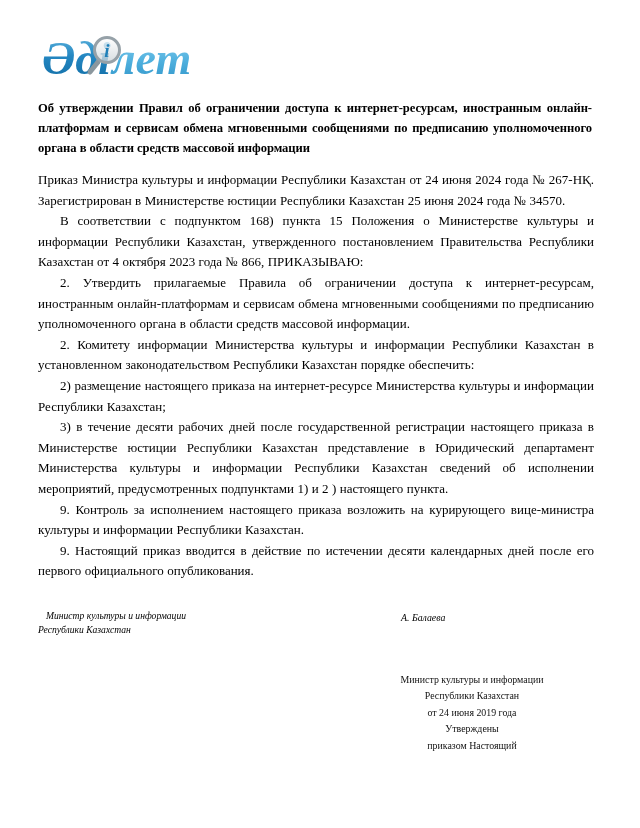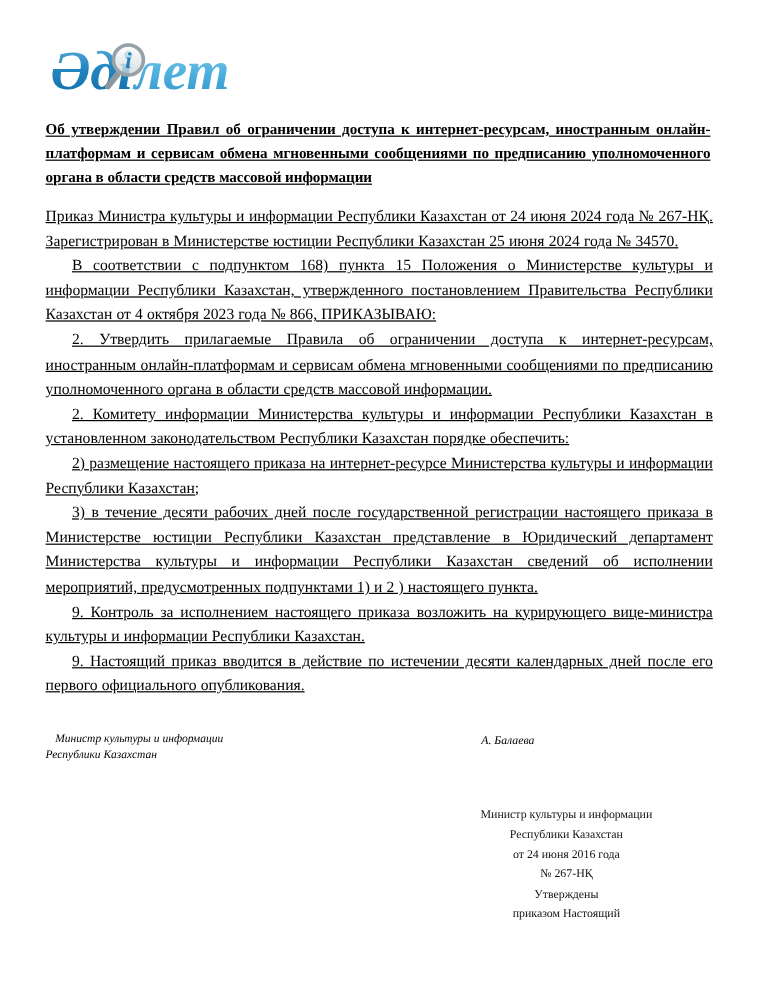--- a/index.html
+++ b/index.html
@@ -16,21 +16,20 @@
     color: #000000;
     -webkit-font-smoothing: antialiased;
   }
   .page {
     position: relative;
     width: 640px;
     height: 828px;
     background: #ffffff;
     box-sizing: border-box;
     padding: 26px 40px 0 38px;
-    text-decoration: underline;
   }
 
   
   .logo-wrap {
     height: 56px;
     margin: 6px 0 10px 2px;
     display: block;
   }
   .logo-svg { display: block; }
 
@@ -157,19 +156,18 @@
     <div class="sig-left">
       <span>Министр культуры и информации</span>
       <span class="line2">Республики Казахстан</span>
     </div>
     <div class="sig-name">А. Балаева</div>
   </div>
 
   <div class="approval">
     <div>Министр культуры и информации</div>
     <div>Республики Казахстан</div>
-    <div>от 24 июня 2016 года</div>
-    <div>№ 267-НҚ</div>
+    <div>от 24 июня 2019 года</div>
     <div>Утверждены</div>
     <div>приказом Настоящий</div>
   </div>
 
 </div>
 
 </body></html>

